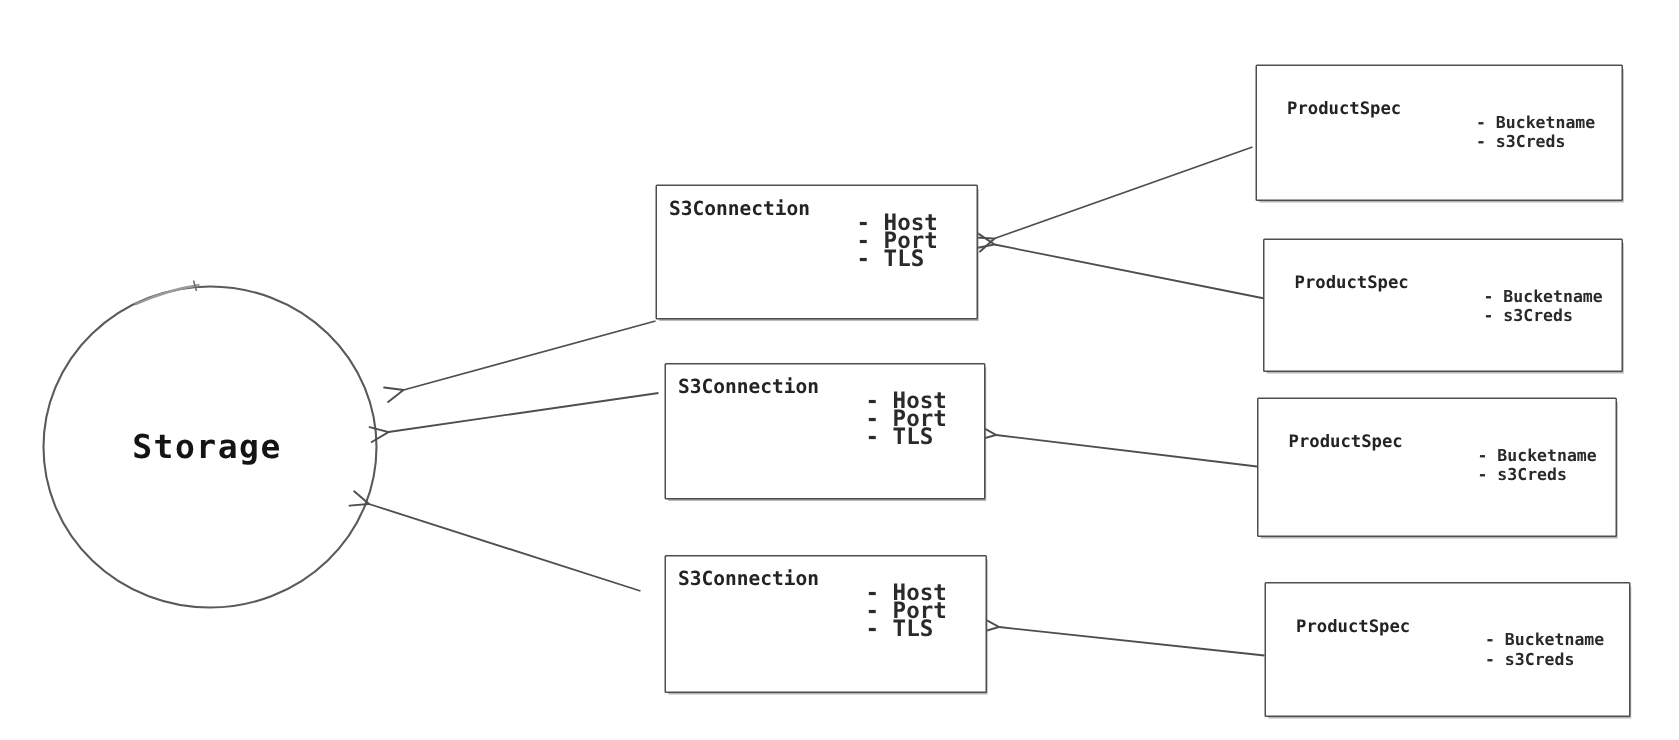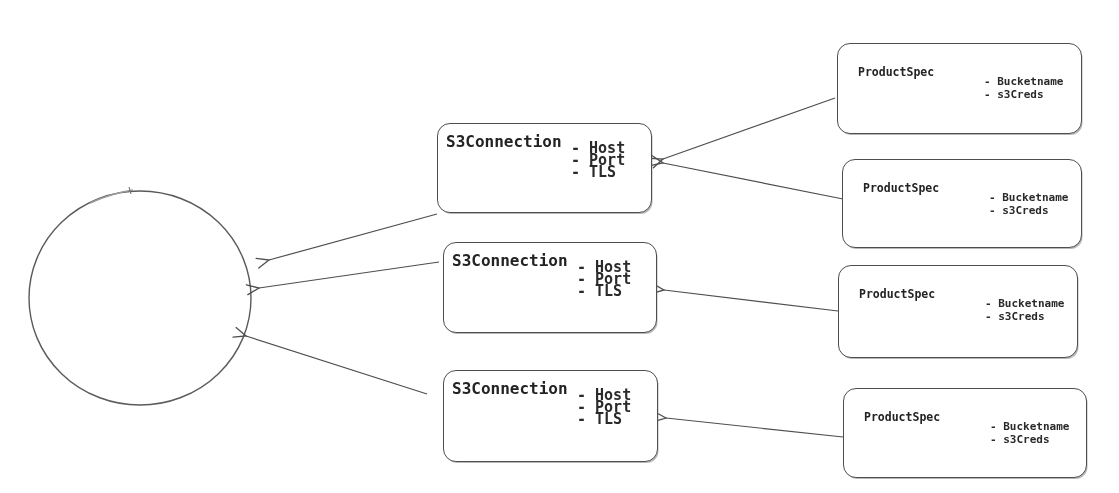--- a/index.html
+++ b/index.html
@@ -19,31 +19,31 @@
     position: absolute;
     left: 0;
     top: 0;
     width: 1119px;
     height: 493px;
   }
   .node {
     position: absolute;
     border: 1.2px solid #4e4e4e;
     background: #ffffff;
-    border-radius: 13px;
+    border-radius: 1px;
     box-shadow: 1.5px 2px 0 -1px rgba(125,125,125,0.55);
     box-sizing: border-box;
   }
   .node-title {
     position: absolute;
     font-weight: 700;
     color: #232323;
     white-space: nowrap;
   }
-  .s3-title   { left: 8px;  top: 8px;  font-size: 16px; }
+  .s3-title   { left: 8px;  top: 8px;  font-size: 13px; }
   .ps-title   { left: 20px; top: 21px; font-size: 11.5px; }
   .attrs {
     position: absolute;
     font-weight: 700;
     color: #2a2a2a;
     white-space: nowrap;
   }
   .s3-attrs { left: 133px; top: 18px; font-size: 15px;   line-height: 12px; }
   .ps-attrs { left: 146px; top: 31px; font-size: 11px; line-height: 13px; }
   .storage-label {
@@ -77,20 +77,21 @@
     <line x1="835" y1="98" x2="663" y2="159" stroke="#4e4e4e" stroke-width="1.2" marker-end="url(#arrowhead)"></line>
     <line x1="843" y1="199" x2="663" y2="163" stroke="#4e4e4e" stroke-width="1.2" marker-end="url(#arrowhead)"></line>
     <line x1="838" y1="311" x2="664" y2="290" stroke="#4e4e4e" stroke-width="1.2" marker-end="url(#arrowhead)"></line>
     <line x1="843" y1="437" x2="666" y2="418" stroke="#4e4e4e" stroke-width="1.2" marker-end="url(#arrowhead)"></line>
 
     <line x1="437" y1="214" x2="269" y2="260" stroke="#4e4e4e" stroke-width="1.2" marker-end="url(#arrowhead)"></line>
     <line x1="439" y1="262" x2="259" y2="288" stroke="#4e4e4e" stroke-width="1.2" marker-end="url(#arrowhead)"></line>
     <line x1="427" y1="394" x2="246" y2="336" stroke="#4e4e4e" stroke-width="1.2" marker-end="url(#arrowhead)"></line>
   </svg>
 
+  <div class="storage-label">Storage</div>
 
   <div class="node" style="left:437px; top:123px; width:215px; height:90px;">
     <div class="node-title s3-title">S3Connection</div>
     <div class="attrs s3-attrs">
       <div>- Host</div>
       <div>- Port</div>
       <div>- TLS</div>
     </div>
   </div>
 

